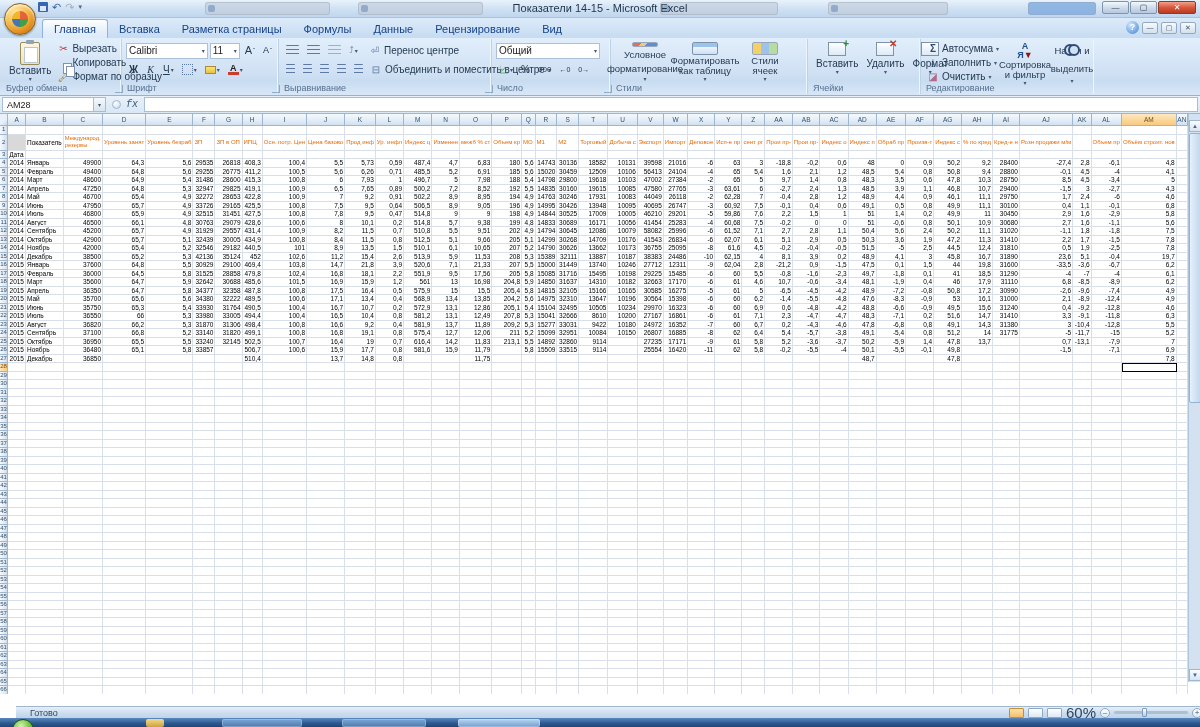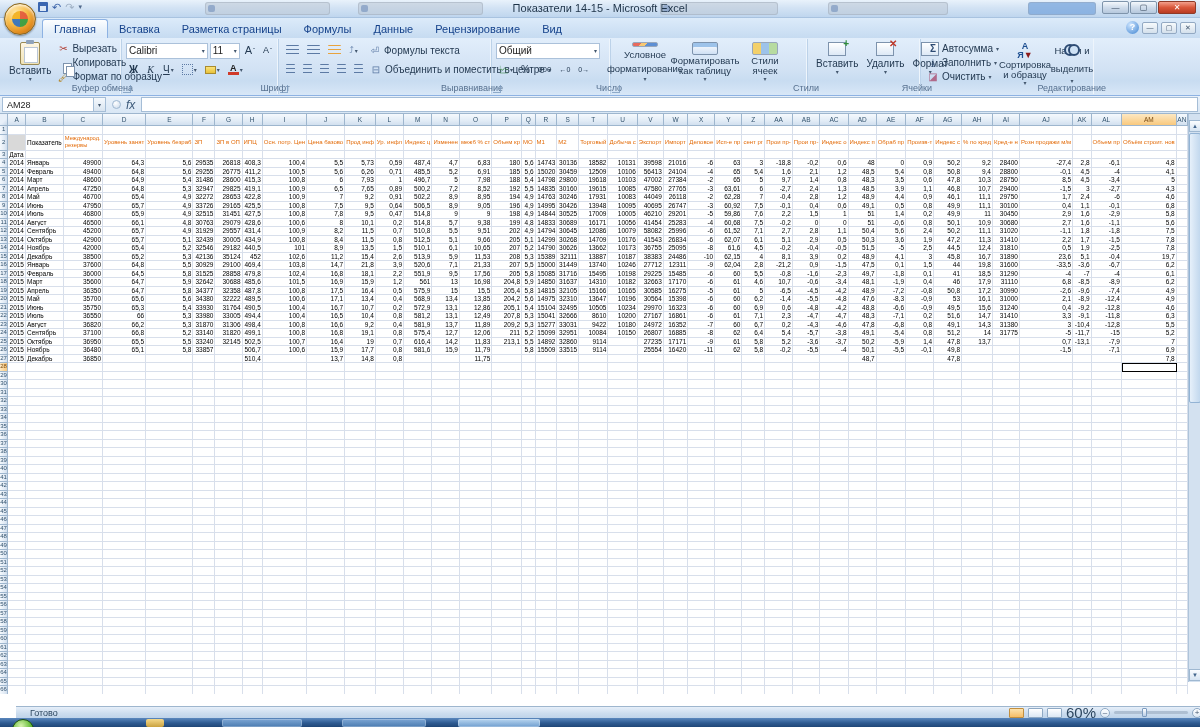--- a/index.html
+++ b/index.html
@@ -43,22 +43,22 @@
   .helpdot{width:13px;height:13px;border-radius:50%;background:radial-gradient(circle at 35% 30%,#cfe6ff,#3f84d1);
     color:#fff;font-size:9px;font-weight:bold;text-align:center;line-height:13px;}
   .mini2{width:16px;height:12px;border:1px solid #93a9c3;border-radius:2px;background:linear-gradient(#f7fafc,#d4e0ec);
     font-size:7px;line-height:10px;text-align:center;color:#44586f;}
   
   #ribbon{position:absolute;left:0;top:38px;width:1200px;height:58px;
     background:linear-gradient(#e2eefb,#d2e2f4 55%,#c8dcf1 75%,#d8e7f7);border-bottom:1px solid #8db2e3;
     display:flex;align-items:stretch;padding:1px 0 0 2px;}
   .rgroup{position:relative;height:55px;margin-right:1px;border-right:1px solid #bcd2e9;
     box-shadow:inset -1px 0 0 #eef5fc;padding:2px 3px 11px 3px;}
-  .glabel{position:absolute;left:12px;bottom:0;width:100%;height:11px;font-size:9px;color:#56708f;
-    text-align:right;line-height:11px;white-space:nowrap;}
+  .glabel{position:absolute;left:4px;bottom:0;width:100%;height:11px;font-size:9px;color:#56708f;
+    text-align:left;line-height:11px;white-space:nowrap;}
   .dlg{position:absolute;right:2px;bottom:1px;width:8px;height:8px;border-left:1px solid #7d9cbf;border-top:1px solid #7d9cbf;
     transform:rotate(180deg);opacity:.8;}
   .gbody{display:flex;height:42px;}
   .bigbtn{display:flex;flex-direction:column;align-items:center;justify-content:flex-start;
     padding:1px 4px;font-size:10px;color:#1f3molecules;color:#243a52;line-height:11px;text-align:center;border-radius:3px;}
   .bigbtn .blabel{font-size:10px;color:#243a52;}
   .drop{font-size:6px;color:#44586f;line-height:6px;}
   .smallcol{display:flex;flex-direction:column;justify-content:flex-start;gap:1px;padding-top:1px;}
   .sbtn{display:flex;align-items:center;gap:3px;font-size:10px;color:#243a52;white-space:nowrap;height:13px;padding:0 2px;}
   .ico{display:inline-block;width:12px;text-align:center;font-size:10px;}
@@ -104,21 +104,21 @@
   .binoc:before,.binoc:after{content:"";position:absolute;top:2px;width:8px;height:8px;border:2px solid #2d4b73;border-radius:50%;background:#cfe2f5;}
   .binoc:before{left:0;} .binoc:after{right:0;}
   
   #fbar{position:absolute;left:0;top:96px;width:1200px;height:18px;background:linear-gradient(#e9f1fa,#d9e7f5);
     border-bottom:1px solid #9eb6ce;display:flex;align-items:center;}
   #namebox{width:92px;height:15px;background:#fff;border:1px solid #a5bdd6;margin-left:2px;
     font-size:9px;line-height:14px;padding-left:4px;color:#222;}
   .nb-drop{width:12px;height:15px;border:1px solid #a5bdd6;border-left:none;background:linear-gradient(#f5f9fd,#d8e4f0);
     font-size:6px;text-align:center;line-height:14px;color:#44586f;}
   .fxzone{display:flex;align-items:center;gap:5px;padding:0 6px;color:#44586f;}
-  .fx{font-size:12px;font-family:Liberation Sans, sans-serif;font-style:italic;color:#3c5warm;color:#3c5a7a;}
+  .fx{font-size:10px;font-family:Liberation Mono, monospace;font-style:italic;color:#3c5warm;color:#3c5a7a;}
   #finput{flex:1;height:15px;background:#fff;border:1px solid #a5bdd6;margin-right:2px;}
   
   #gridwrap{position:absolute;left:0;top:114px;width:1188px;height:580px;overflow:hidden;background:#fff;}
   table{border-collapse:separate;border-spacing:0;table-layout:fixed;}
   td,th{overflow:hidden;white-space:nowrap;font-weight:normal;}
   .hcell{background:linear-gradient(#f5f9fd,#e2ecf6 60%,#d2e0ef);border-right:1px solid #9eb6ce;border-bottom:1px solid #9eb6ce;
     font-size:6.5px;color:#33536e;text-align:center;}
   .hcell.sel{background:linear-gradient(#fde8c2,#f9c97e);color:#7a4b12;}
   .gut{background:linear-gradient(90deg,#f5f9fd,#dfe9f4 70%,#cfdded);border-right:1px solid #9eb6ce;border-bottom:1px solid #9eb6ce;
     font-size:6px;color:#33536e;text-align:center;}
@@ -319,21 +319,21 @@
           </div>
         <div class="fbtn">
             <span class="alico" style="background:repeating-linear-gradient(#e8a33d 0 1.5px, transparent 1.5px 4px)"></span>
           </div>
         <div class="fbtn">
             <span style="color:#5c7aa4;font-size:9px">⤴</span>
             <span class="drop">▾</span>
           </div>
         <div class="sbtn" style="margin-left:4px">
             <span class="ico" style="color:#5c7aa4">⏎</span>
-            <span>Формулы текста</span>
+            <span>Перенос центре</span>
           </div>
       </div>
       <div class="fontrow">
         <div class="fbtn">
             <span class="alico short"></span>
           </div>
         <div class="fbtn">
             <span class="alico short"></span>
           </div>
         <div class="fbtn">
@@ -442,21 +442,21 @@
               <span class="drop">▾</span>
             </div>
           <div class="sbtn">
               <span class="ico" style="color:#b06a8a">◪</span>
               <span>Очистить</span>
               <span class="drop">▾</span>
             </div>
         </div>
         <div class="bigbtn" style="width:48px">
           <span class="sortico">А<br>Я<span style="color:#8b1a1a">▼</span></span>
-          <span class="blabel" style="font-size:9.5px;line-height:10px">Сортировка и образцу</span>
+          <span class="blabel" style="font-size:9.5px;line-height:10px">Сортировка и фильтр</span>
             <span class="drop">▾</span>
         </div>
         <div class="bigbtn" style="width:46px">
           <span class="binoc"></span>
           <span class="blabel" style="font-size:9.5px;line-height:18px">Найти и выделить</span>
             <span class="drop">▾</span>
         </div>
       </div>
       <div class="glabel"><span>Редактирование</span></div>
     </div>

